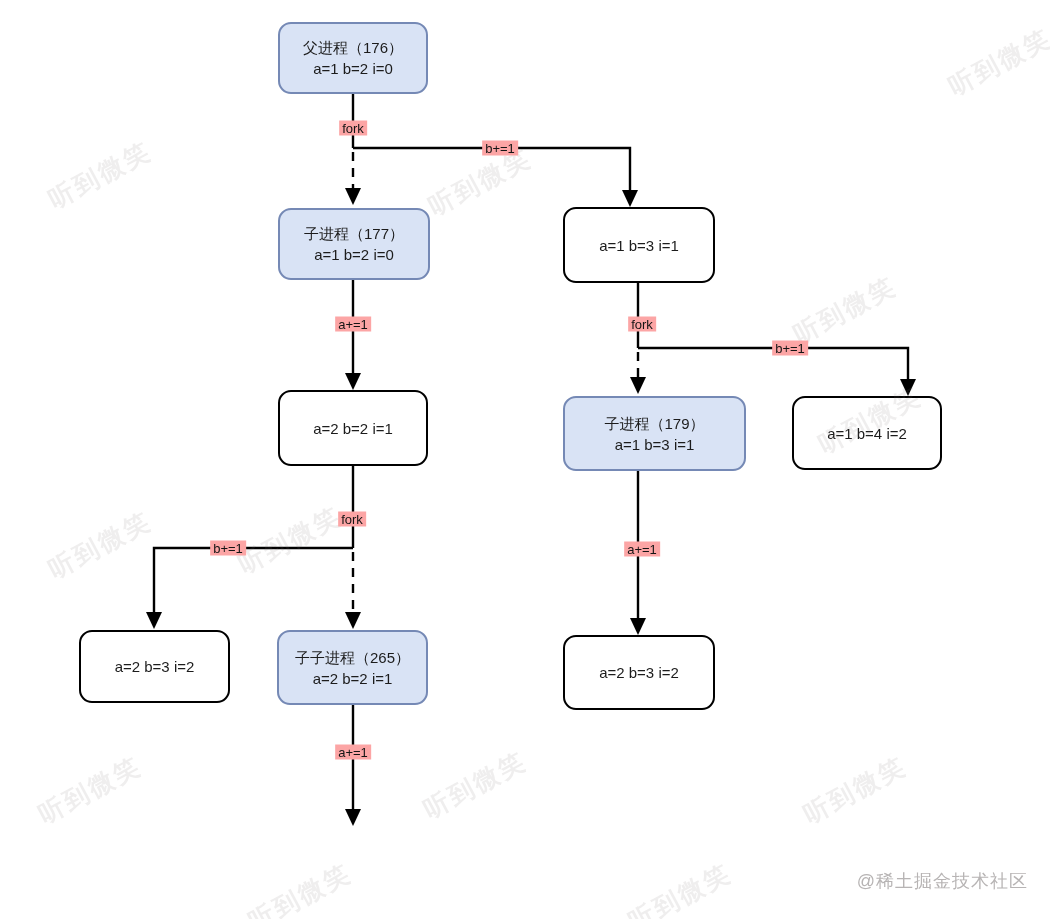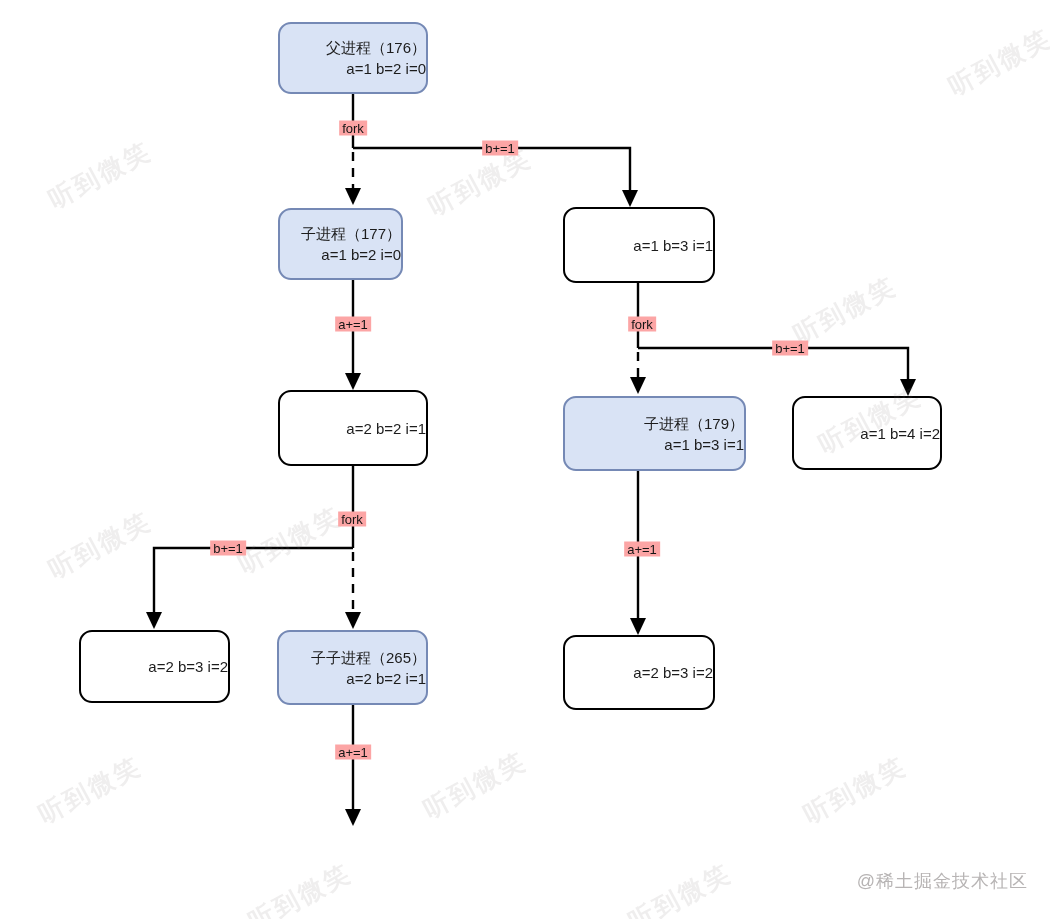--- a/index.html
+++ b/index.html
@@ -4,21 +4,21 @@
 <style>
   html,body { margin:0; padding:0; background:#ffffff; }
   .canvas {
     position:relative; width:1050px; height:919px; background:#ffffff;
     overflow:hidden; font-family:"Liberation Sans","DejaVu Sans",sans-serif;
   }
   .edges-layer { position:absolute; left:0; top:0; width:1050px; height:919px; }
 
   .node {
     position:absolute; box-sizing:border-box; border-radius:13px;
-    display:flex; flex-direction:column; align-items:flex-end; justify-content:center;
+    display:flex; flex-direction:column; align-items:center; justify-content:center;
     text-align:center; color:#1c1c1c; font-size:15px; line-height:21px;
   }
   .node.white { background:#ffffff; border:2.5px solid #000000; }
   .node.blue  { background:#d9e3f5; border:2px solid #7589b5; }
   .node-title { white-space:nowrap; }
   .node-state { white-space:nowrap; }
 
   .elabel {
     position:absolute; transform:translate(-50%,-50%);
     background:#fca5a5; padding:0 3px; font-size:13px; color:#141414;
@@ -98,21 +98,21 @@
   <span class="elabel" style="left:352px;top:519px">fork</span>
   <span class="elabel" style="left:228px;top:548px">b+=1</span>
   <span class="elabel" style="left:642px;top:549px">a+=1</span>
   <span class="elabel" style="left:353px;top:752px">a+=1</span>
 
   <div class="node blue" style="left:278px;top:22px;width:150px;height:72px">
     <div class="node-title">父进程（176）</div>
     <div class="node-state">a=1 b=2 i=0</div>
   </div>
 
-  <div class="node blue" style="left:278px;top:208px;width:125px;height:72px">
+  <div class="node blue" style="left:278px;top:208px;width:152px;height:72px">
     <div class="node-title">子进程（177）</div>
     <div class="node-state">a=1 b=2 i=0</div>
   </div>
 
   <div class="node white" style="left:563px;top:207px;width:152px;height:76px">
     <div class="node-state">a=1 b=3 i=1</div>
   </div>
 
   <div class="node white" style="left:278px;top:390px;width:150px;height:76px">
     <div class="node-state">a=2 b=2 i=1</div>

